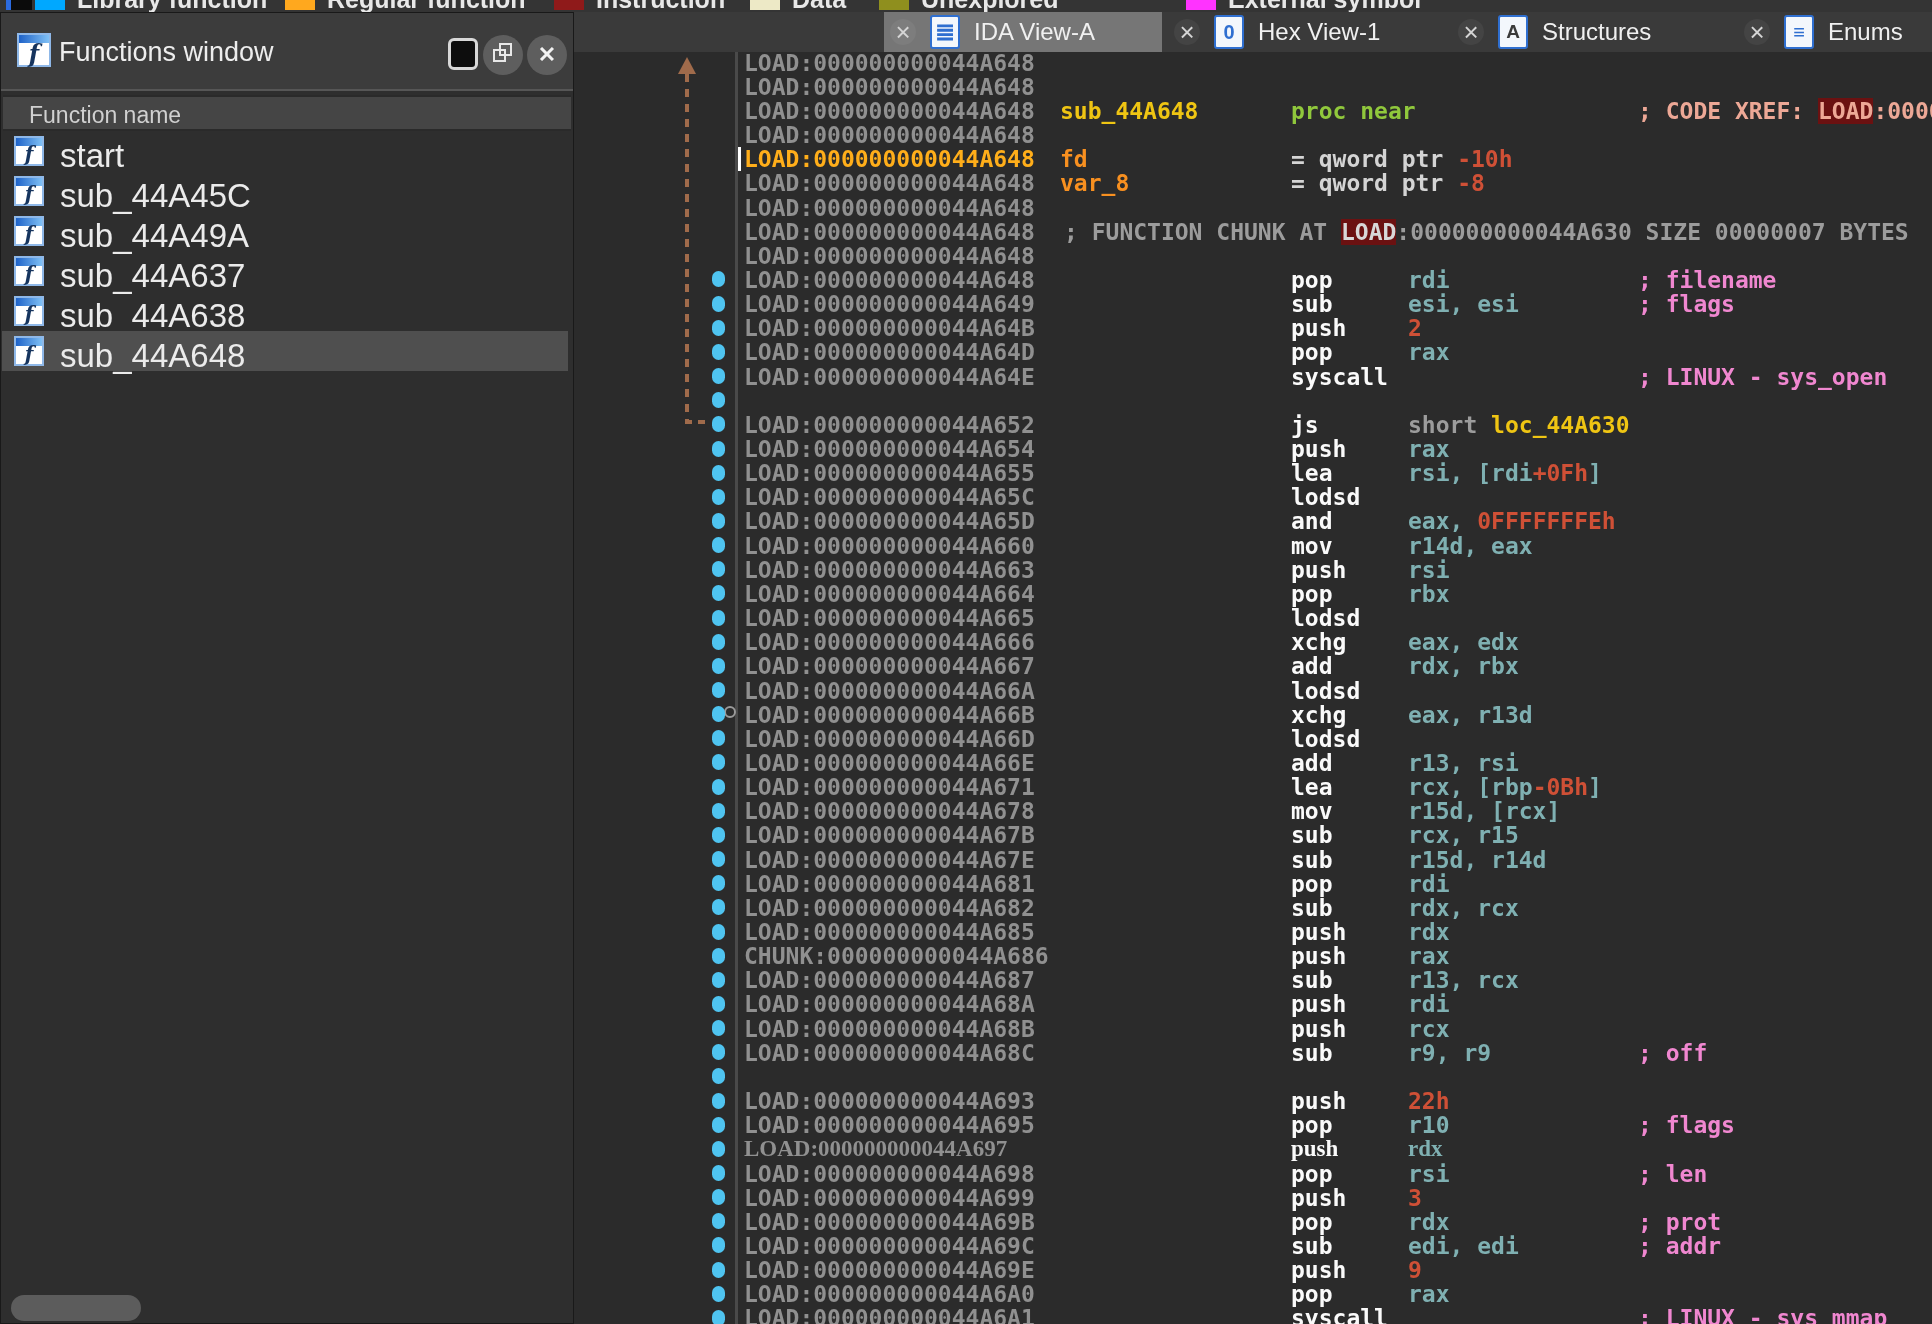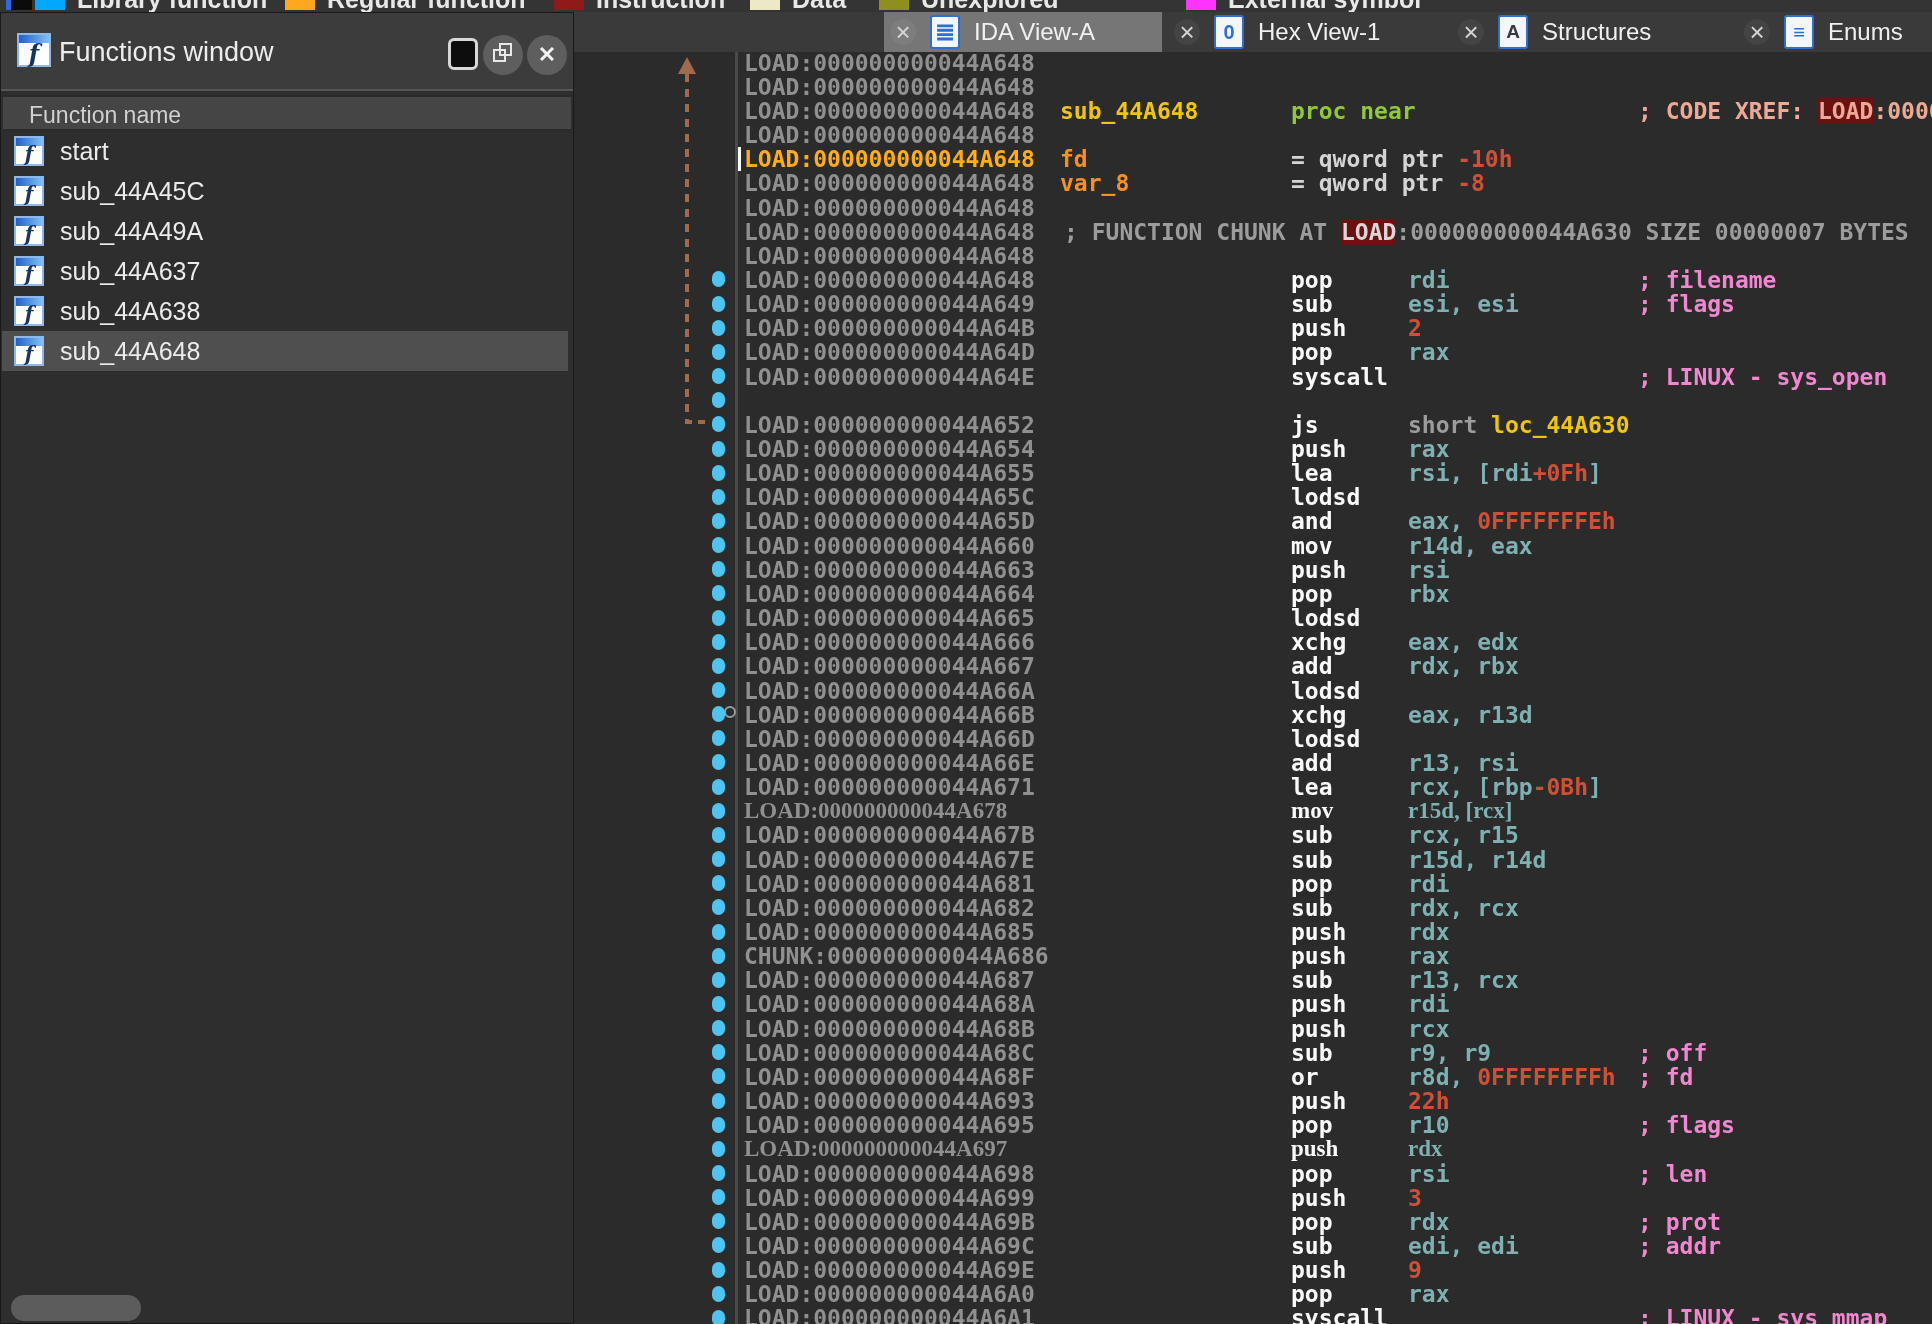--- a/index.html
+++ b/index.html
@@ -44,21 +44,21 @@
   #btn-restore .sq { position:absolute; width:13px; height:13px; border:2px solid #E8E8E8; background:transparent; }
   #btn-restore .sq1 { left:10px; top:14px; }
   #btn-restore .sq2 { left:16px; top:8px; }
   #func-header { position:absolute; left:2px; top:82px; width:568px; height:36px; background:#454545;
     border-top:2px solid #2A2A2A; border-bottom:2px solid #2A2A2A; }
   #func-header span { position:absolute; left:26px; top:5px; font-size:23px; color:#D0D0D0; }
   .frow { position:absolute; left:1px; width:566px; height:40px; }
   .frow.sel { background:#4F4F4F; }
   .ficon { position:absolute; left:12px; top:5px; width:30px; height:30px; background:#FFFFFF; border:2px solid #8FB8E8; }
   .ficon .fg { font-size:20px; top:5px; }
-  .fname { position:absolute; left:58px; top:6px; font-size:25px; color:#EBEBEB; }
+  .fname { position:absolute; left:58px; top:6px; font-size:33px; color:#EBEBEB; }
   #hscroll { position:absolute; left:10px; top:1282px; width:130px; height:26px; border-radius:13px; background:#5C5C5C; }
 
   
   #disasm { position:absolute; left:574px; top:52px; width:1358px; height:1272px; background:#2B2B2B; overflow:hidden; z-index:1;
     font-family:"DejaVu Sans Mono", monospace; font-weight:700; font-size:23px; }
   #gutter-line { position:absolute; left:161px; top:0; width:3px; height:1272px; background:#4A4A4A; }
   .dline { position:absolute; left:0; width:1358px; height:24px; white-space:pre; }
   .dline span { position:absolute; top:0; white-space:pre; }
   .dline .seg span { position:static; }
   .addr { color:#909090; }
@@ -194,21 +194,21 @@
       <div class="dline" style="top: 625.5px;"><span class="addr" style="left: 170px;">LOAD:000000000044A66A</span><span class="seg" style="left: 717px;"><span class="mn">lodsd</span></span></div>
       <div class="dot" style="top: 630px;"></div>
       <div class="dline" style="top: 649.65px;"><span class="addr" style="left: 170px;">LOAD:000000000044A66B</span><span class="seg" style="left: 717px;"><span class="mn">xchg</span></span><span class="seg" style="left: 834px;"><span class="reg">eax, r13d</span></span></div>
       <div class="dot" style="top: 654.15px;"></div>
       <div class="dline" style="top: 673.8px;"><span class="addr" style="left: 170px;">LOAD:000000000044A66D</span><span class="seg" style="left: 717px;"><span class="mn">lodsd</span></span></div>
       <div class="dot" style="top: 678.3px;"></div>
       <div class="dline" style="top: 697.95px;"><span class="addr" style="left: 170px;">LOAD:000000000044A66E</span><span class="seg" style="left: 717px;"><span class="mn">add</span></span><span class="seg" style="left: 834px;"><span class="reg">r13, rsi</span></span></div>
       <div class="dot" style="top: 702.45px;"></div>
       <div class="dline" style="top: 722.1px;"><span class="addr" style="left: 170px;">LOAD:000000000044A671</span><span class="seg" style="left: 717px;"><span class="mn">lea</span></span><span class="seg" style="left: 834px;"><span class="reg">rcx, [rbp</span><span class="num">-0Bh</span><span class="reg">]</span></span></div>
       <div class="dot" style="top: 726.6px;"></div>
-      <div class="dline" style="top: 746.25px; font-family: Liberation Serif, serif;"><span class="addr" style="left: 170px;">LOAD:000000000044A678</span><span class="seg" style="left: 717px;"><span class="mn">mov</span></span><span class="seg" style="left: 834px;"><span class="reg">r15d, [rcx]</span></span></div>
+      <div class="dline" style="top: 746.25px;"><span class="addr" style="left: 170px;">LOAD:000000000044A678</span><span class="seg" style="left: 717px;"><span class="mn">mov</span></span><span class="seg" style="left: 834px;"><span class="reg">r15d, [rcx]</span></span></div>
       <div class="dot" style="top: 750.75px;"></div>
       <div class="dline" style="top: 770.4px;"><span class="addr" style="left: 170px;">LOAD:000000000044A67B</span><span class="seg" style="left: 717px;"><span class="mn">sub</span></span><span class="seg" style="left: 834px;"><span class="reg">rcx, r15</span></span></div>
       <div class="dot" style="top: 774.9px;"></div>
       <div class="dline" style="top: 794.55px;"><span class="addr" style="left: 170px;">LOAD:000000000044A67E</span><span class="seg" style="left: 717px;"><span class="mn">sub</span></span><span class="seg" style="left: 834px;"><span class="reg">r15d, r14d</span></span></div>
       <div class="dot" style="top: 799.05px;"></div>
       <div class="dline" style="top: 818.7px;"><span class="addr" style="left: 170px;">LOAD:000000000044A681</span><span class="seg" style="left: 717px;"><span class="mn">pop</span></span><span class="seg" style="left: 834px;"><span class="reg">rdi</span></span></div>
       <div class="dot" style="top: 823.2px;"></div>
       <div class="dline" style="top: 842.85px;"><span class="addr" style="left: 170px;">LOAD:000000000044A682</span><span class="seg" style="left: 717px;"><span class="mn">sub</span></span><span class="seg" style="left: 834px;"><span class="reg">rdx, rcx</span></span></div>
       <div class="dot" style="top: 847.35px;"></div>
       <div class="dline" style="top: 867px;"><span class="addr" style="left: 170px;">LOAD:000000000044A685</span><span class="seg" style="left: 717px;"><span class="mn">push</span></span><span class="seg" style="left: 834px;"><span class="reg">rdx</span></span></div>
@@ -216,21 +216,20 @@
       <div class="dline" style="top: 891.15px;"><span class="addr" style="left: 170px;">CHUNK:000000000044A686</span><span class="seg" style="left: 717px;"><span class="mn">push</span></span><span class="seg" style="left: 834px;"><span class="reg">rax</span></span></div>
       <div class="dot" style="top: 895.65px;"></div>
       <div class="dline" style="top: 915.3px;"><span class="addr" style="left: 170px;">LOAD:000000000044A687</span><span class="seg" style="left: 717px;"><span class="mn">sub</span></span><span class="seg" style="left: 834px;"><span class="reg">r13, rcx</span></span></div>
       <div class="dot" style="top: 919.8px;"></div>
       <div class="dline" style="top: 939.45px;"><span class="addr" style="left: 170px;">LOAD:000000000044A68A</span><span class="seg" style="left: 717px;"><span class="mn">push</span></span><span class="seg" style="left: 834px;"><span class="reg">rdi</span></span></div>
       <div class="dot" style="top: 943.95px;"></div>
       <div class="dline" style="top: 963.6px;"><span class="addr" style="left: 170px;">LOAD:000000000044A68B</span><span class="seg" style="left: 717px;"><span class="mn">push</span></span><span class="seg" style="left: 834px; text-align: center;"><span class="reg">rcx</span></span></div>
       <div class="dot" style="top: 968.1px;"></div>
       <div class="dline" style="top: 987.75px;"><span class="addr" style="left: 170px;">LOAD:000000000044A68C</span><span class="seg" style="left: 717px;"><span class="mn">sub</span></span><span class="seg" style="left: 834px;"><span class="reg">r9, r9</span></span><span class="seg" style="left: 1064px;"><span class="cmt">; off</span></span></div>
       <div class="dot" style="top: 992.25px;"></div>
-      <div class="dline" style="top: 1011.9px;"><span class="addr" style="left: 170px;">LOAD:000000000044A68F</span><span class="seg" style="left: 717px;"><span class="mn">or</span></span><span class="seg" style="left: 834px;"><span class="reg">r8d, </span><span class="num">0FFFFFFFFh</span></span><span class="seg" style="left: 1064px;"><span class="cmt">; fd</span></span></div>
       <div class="dot" style="top: 1016.4px;"></div>
       <div class="dline" style="top: 1036.05px;"><span class="addr" style="left: 170px;">LOAD:000000000044A693</span><span class="seg" style="left: 717px;"><span class="mn">push</span></span><span class="seg" style="left: 834px;"><span class="num">22h</span></span></div>
       <div class="dot" style="top: 1040.55px;"></div>
       <div class="dline" style="top: 1060.2px;"><span class="addr" style="left: 170px;">LOAD:000000000044A695</span><span class="seg" style="left: 717px;"><span class="mn">pop</span></span><span class="seg" style="left: 834px;"><span class="reg">r10</span></span><span class="seg" style="left: 1064px;"><span class="cmt">; flags</span></span></div>
       <div class="dot" style="top: 1064.7px;"></div>
       <div class="dline" style="top: 1084.35px; font-family: Liberation Serif, serif;"><span class="addr" style="left: 170px;">LOAD:000000000044A697</span><span class="seg" style="left: 717px;"><span class="mn">push</span></span><span class="seg" style="left: 834px;"><span class="reg">rdx</span></span></div>
       <div class="dot" style="top: 1088.85px;"></div>
       <div class="dline" style="top: 1108.5px;"><span class="addr" style="left: 170px;">LOAD:000000000044A698</span><span class="seg" style="left: 717px;"><span class="mn">pop</span></span><span class="seg" style="left: 834px;"><span class="reg">rsi</span></span><span class="seg" style="left: 1064px;"><span class="cmt">; len</span></span></div>
       <div class="dot" style="top: 1113px;"></div>
       <div class="dline" style="top: 1132.65px;"><span class="addr" style="left: 170px;">LOAD:000000000044A699</span><span class="seg" style="left: 717px;"><span class="mn">push</span></span><span class="seg" style="left: 834px;"><span class="num">3</span></span></div>

